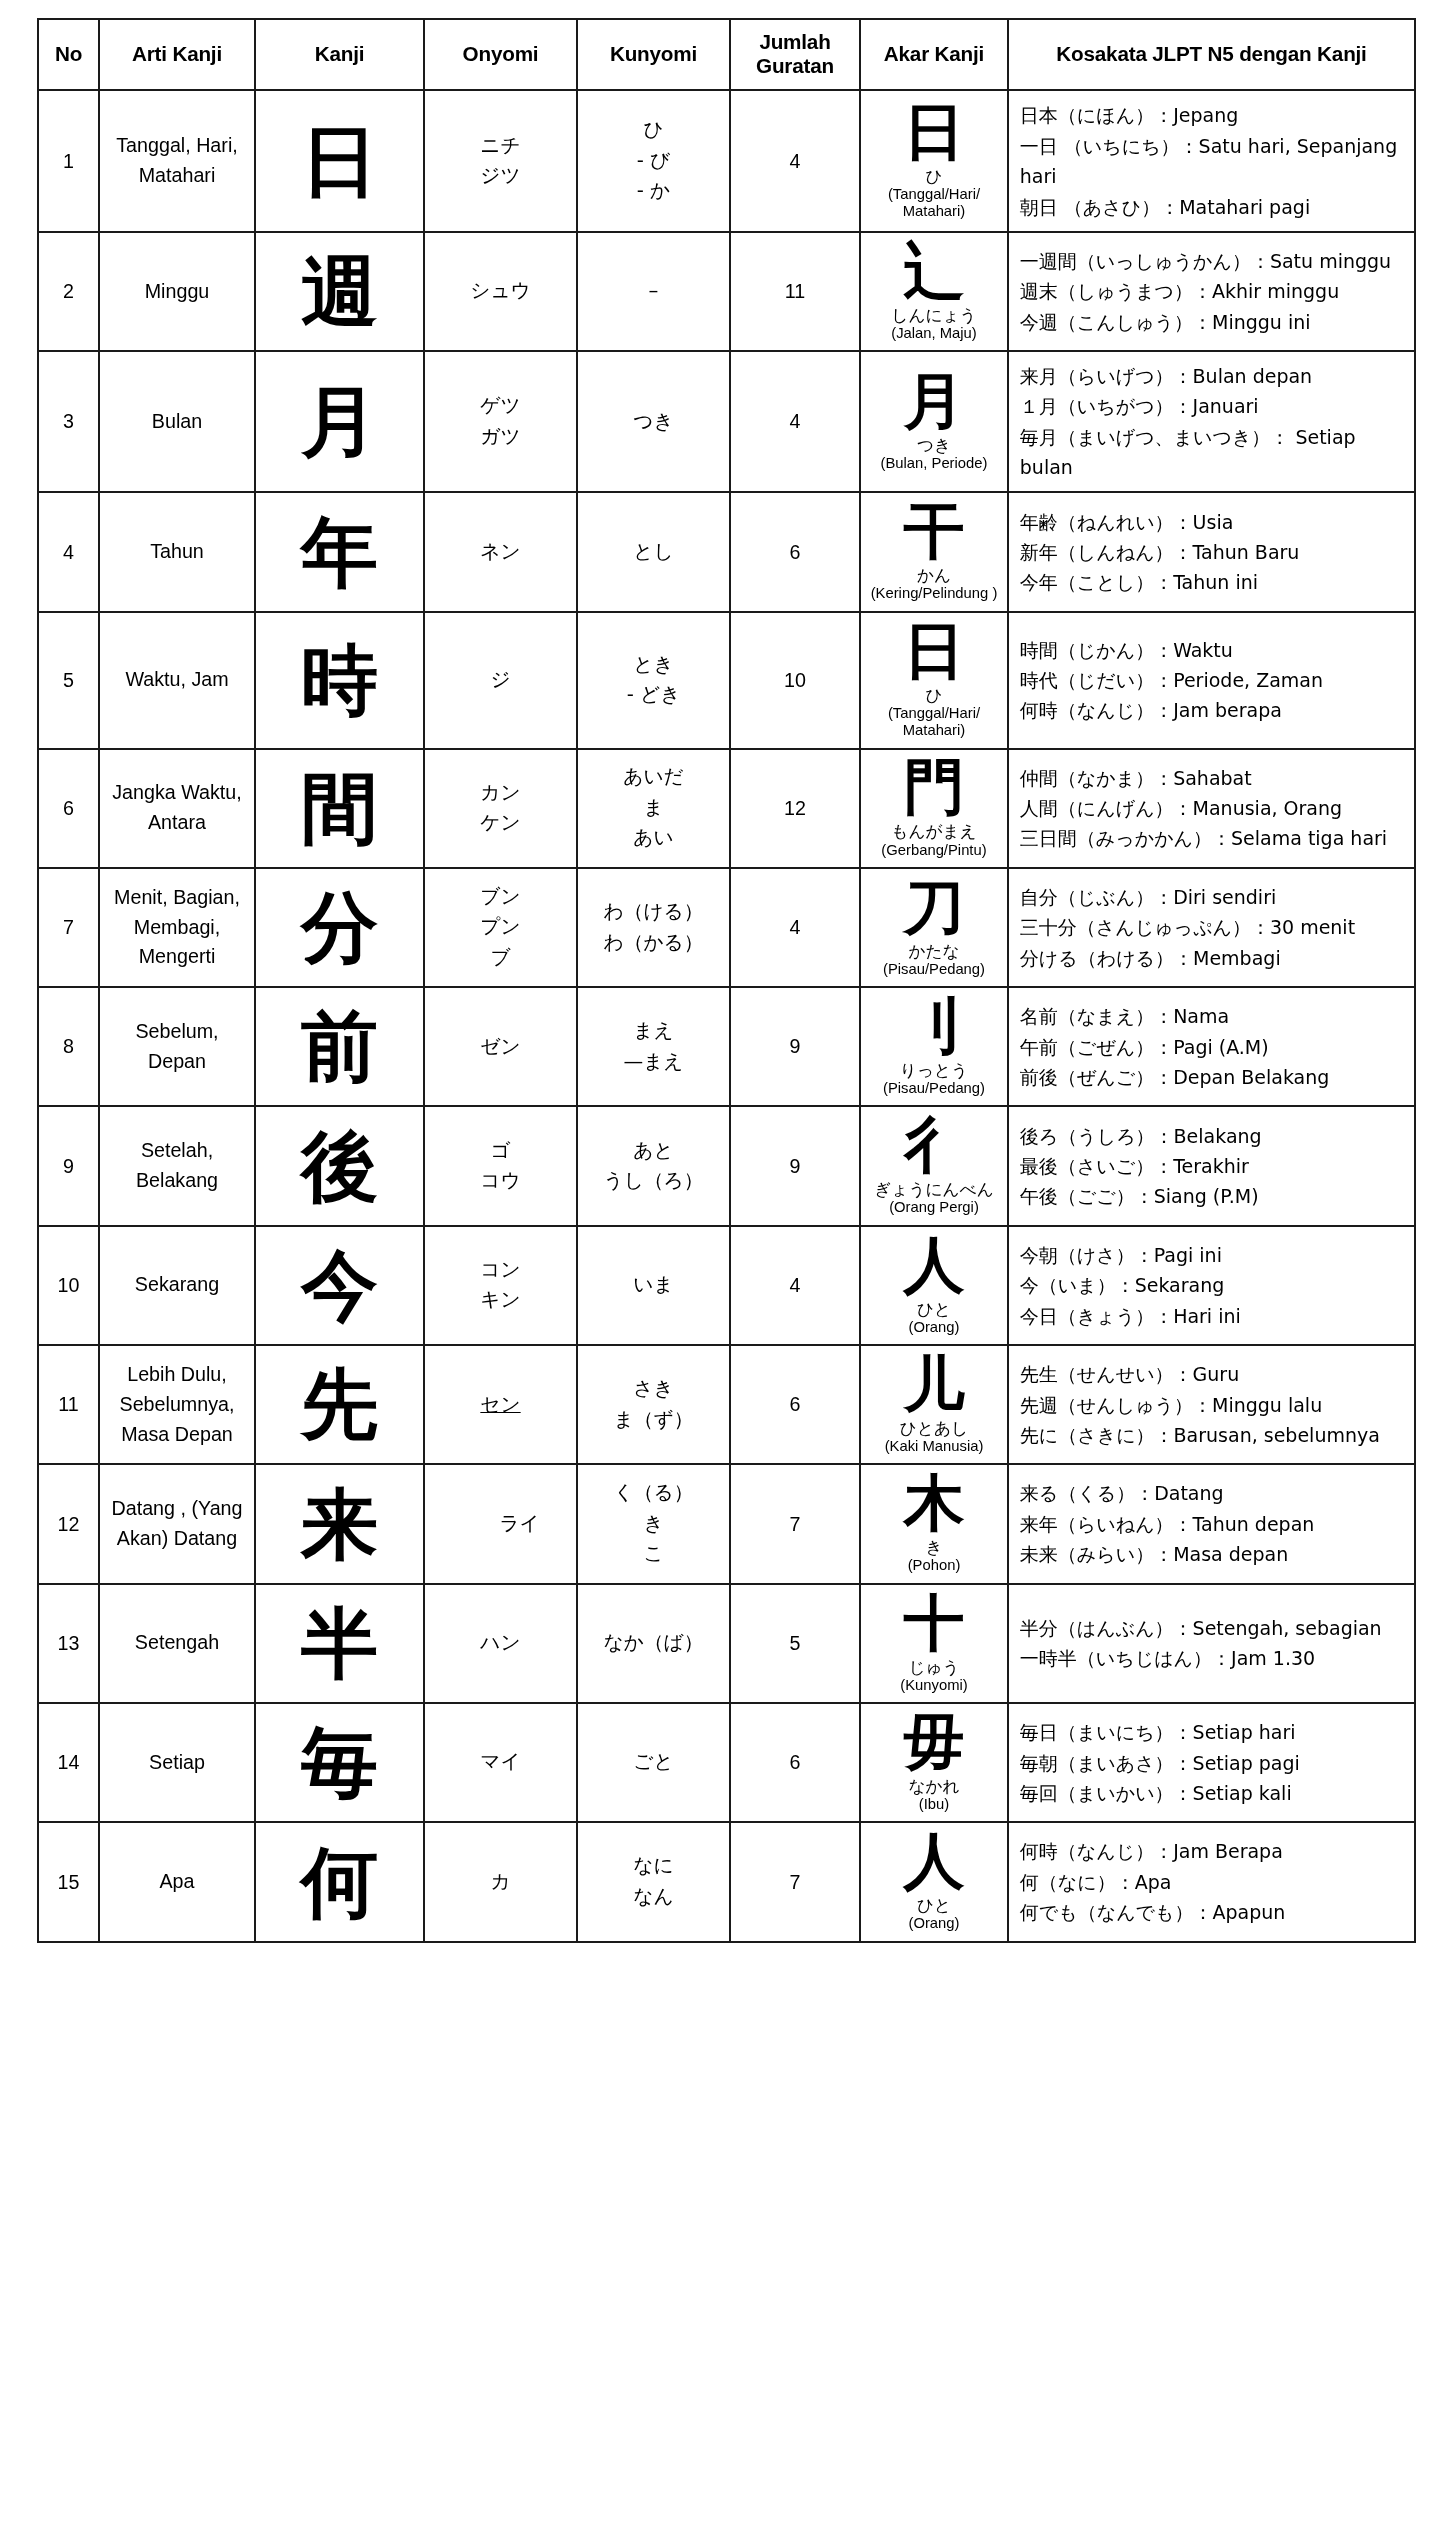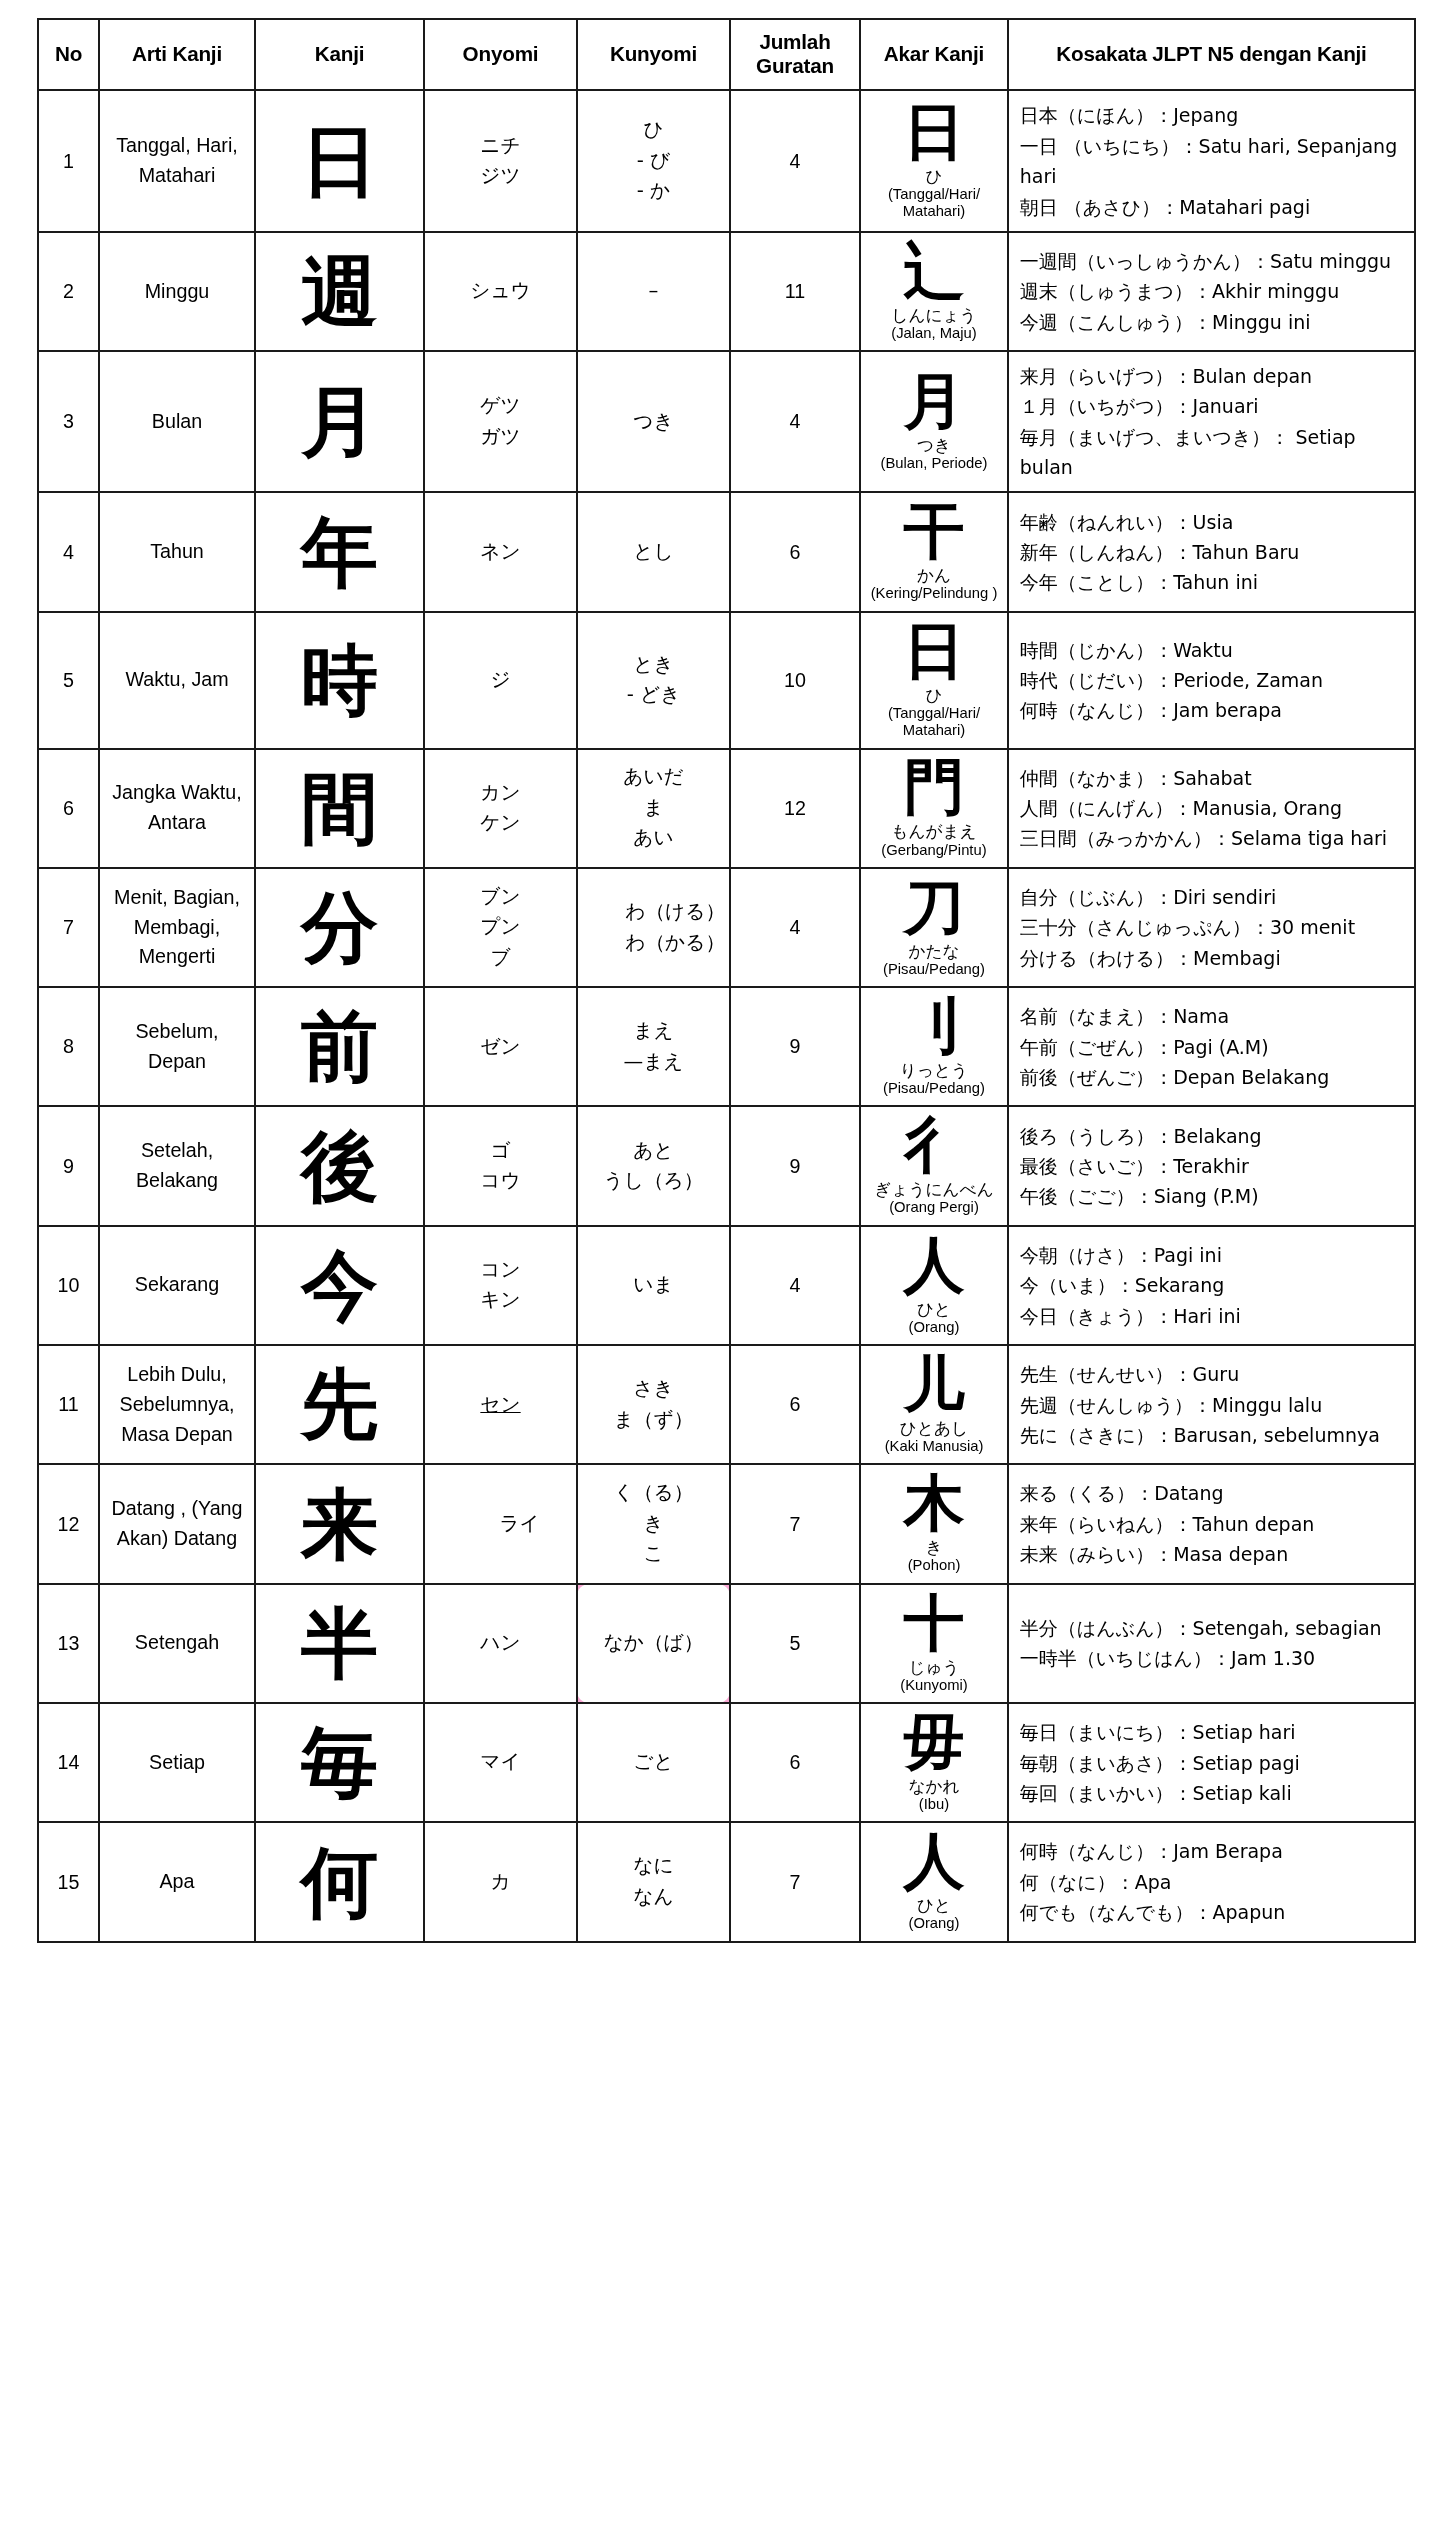--- a/index.html
+++ b/index.html
@@ -263,21 +263,21 @@
             <span class="entry">三日間（みっかかん）：Selama tiga hari</span>
           </td>
         </tr>
         <tr>
           <td class="cell-no">7</td>
           <td class="cell-arti">Menit, Bagian, Membagi, Mengerti</td>
           <td class="cell-kanji">分</td>
           <td class="cell-on" style="white-space: pre-line;">ブン
 プン
 ブ</td>
-          <td class="cell-kun" style="white-space: pre-line; text-align: right;">わ（ける）
+          <td class="cell-kun" style="white-space: pre-line;">わ（ける）
 わ（かる）</td>
           <td class="cell-jml">4</td>
           <td class="cell-akar">
             <span class="akar-glyph">刀</span>
             <span class="akar-reading">かたな</span>
             <span class="akar-meaning">(Pisau/Pedang)</span>
           </td>
           <td class="cell-kosa">
             <span class="entry">自分（じぶん）：Diri sendiri</span>
             <span class="entry">三十分（さんじゅっぷん）：30 menit</span>
@@ -379,21 +379,21 @@
             <span class="entry">来る（くる）：Datang</span>
             <span class="entry">来年（らいねん）：Tahun depan</span>
             <span class="entry">未来（みらい）：Masa depan</span>
           </td>
         </tr>
         <tr>
           <td class="cell-no">13</td>
           <td class="cell-arti">Setengah</td>
           <td class="cell-kanji">半</td>
           <td class="cell-on" style="white-space: pre-line;">ハン</td>
-          <td class="cell-kun" style="white-space: pre-line; border-radius: 12px;">なか（ば）</td>
+          <td class="cell-kun" style="white-space: pre-line;">なか（ば）</td>
           <td class="cell-jml">5</td>
           <td class="cell-akar">
             <span class="akar-glyph">十</span>
             <span class="akar-reading">じゅう</span>
             <span class="akar-meaning">(Kunyomi)</span>
           </td>
           <td class="cell-kosa">
             <span class="entry">半分（はんぶん）：Setengah, sebagian</span>
             <span class="entry">一時半（いちじはん）：Jam 1.30</span>
           </td>

